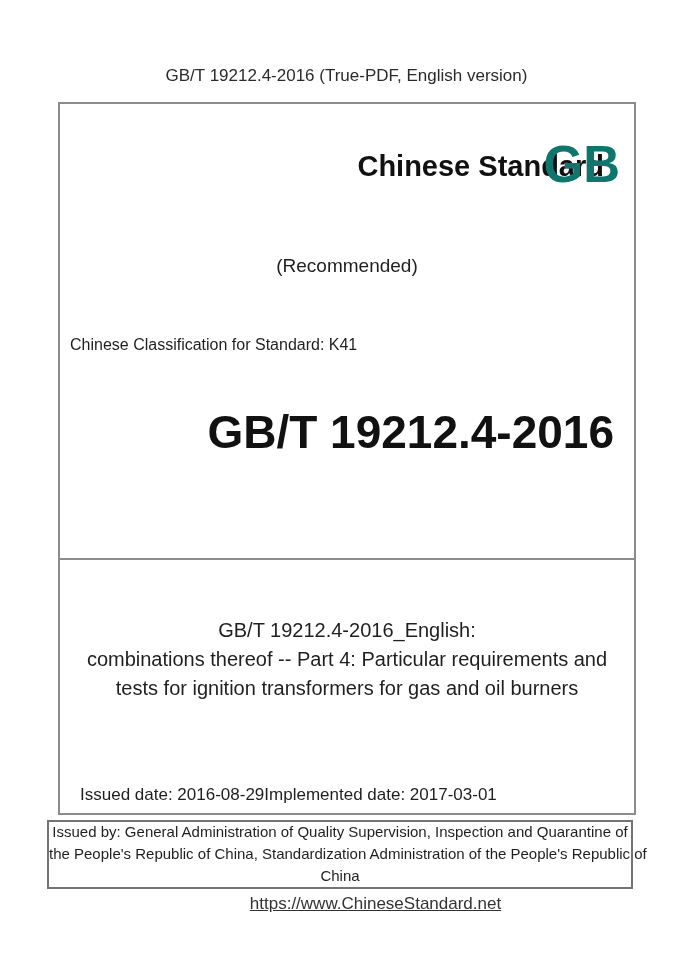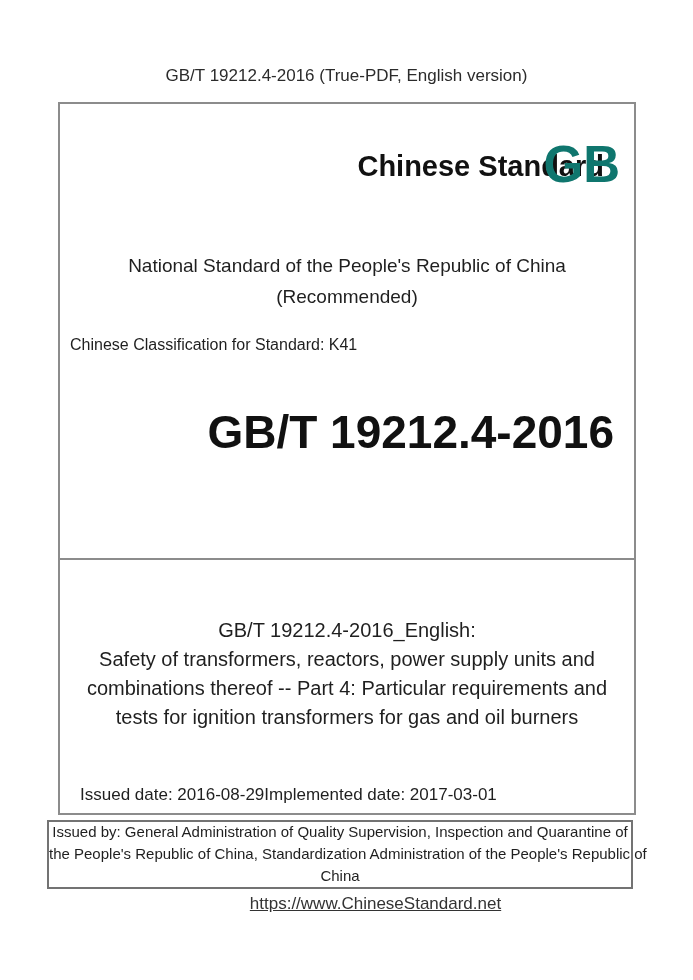--- a/index.html
+++ b/index.html
@@ -97,34 +97,32 @@
 <div class="header-line">GB/T 19212.4-2016 (True-PDF, English version)</div>
 
 <div class="main-box">
   <div class="upper">
     <div class="brand-row">
       <div class="brand-label">Chinese Standard</div>
       <div class="gb-logo">GB</div>
     </div>
 
     <div class="national">
-      <div>National Standard of the People's Republic of China</div>
       <div>(Recommended)</div>
     </div>
 
     <div class="classification">Chinese Classification for Standard: K41</div>
 
     <div class="std-number">GB/T 19212.4-2016</div>
 
   </div>
 
   <div class="lower">
     <div class="title-block">
       <div>GB/T 19212.4-2016_English:</div>
-      <div>Safety of transformers, reactors, power supply units and</div>
       <div>combinations thereof -- Part 4: Particular requirements and</div>
       <div>tests for ignition transformers for gas and oil burners</div>
     </div>
 
     <div class="dates-row">
       <span>Issued date: 2016-08-29</span>
       <span>Implemented date: 2017-03-01</span>
     </div>
   </div>
 </div>

